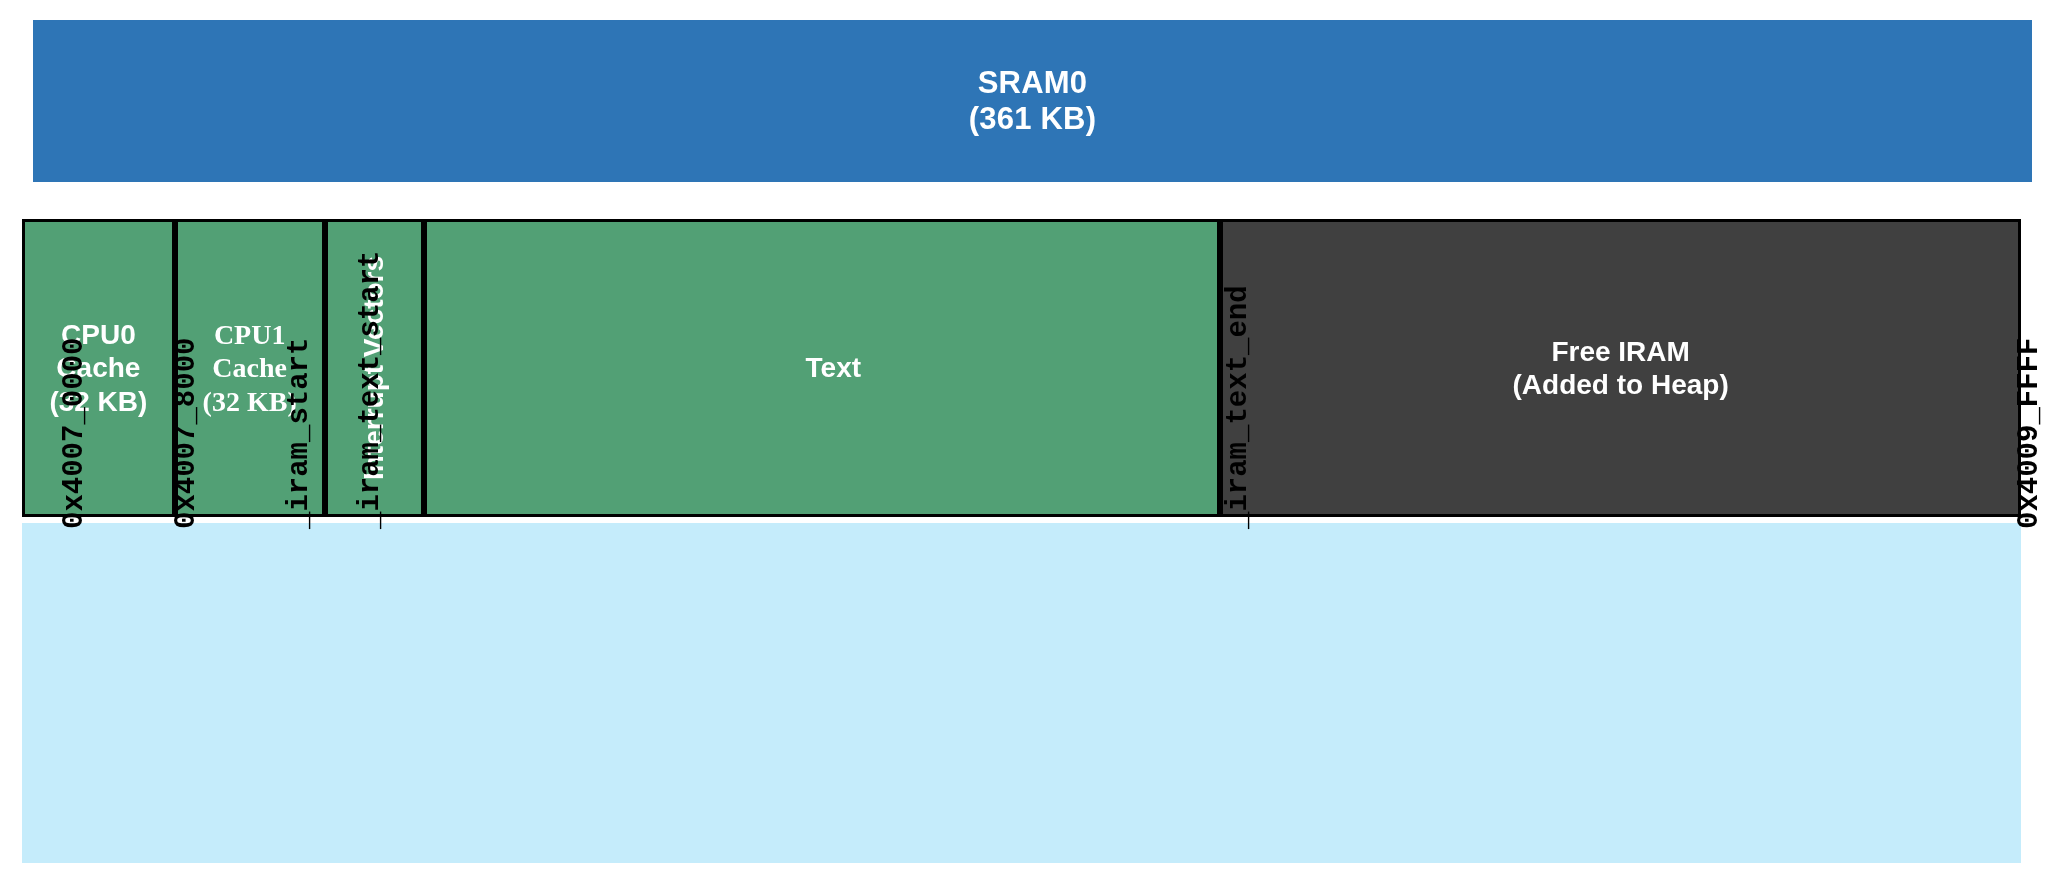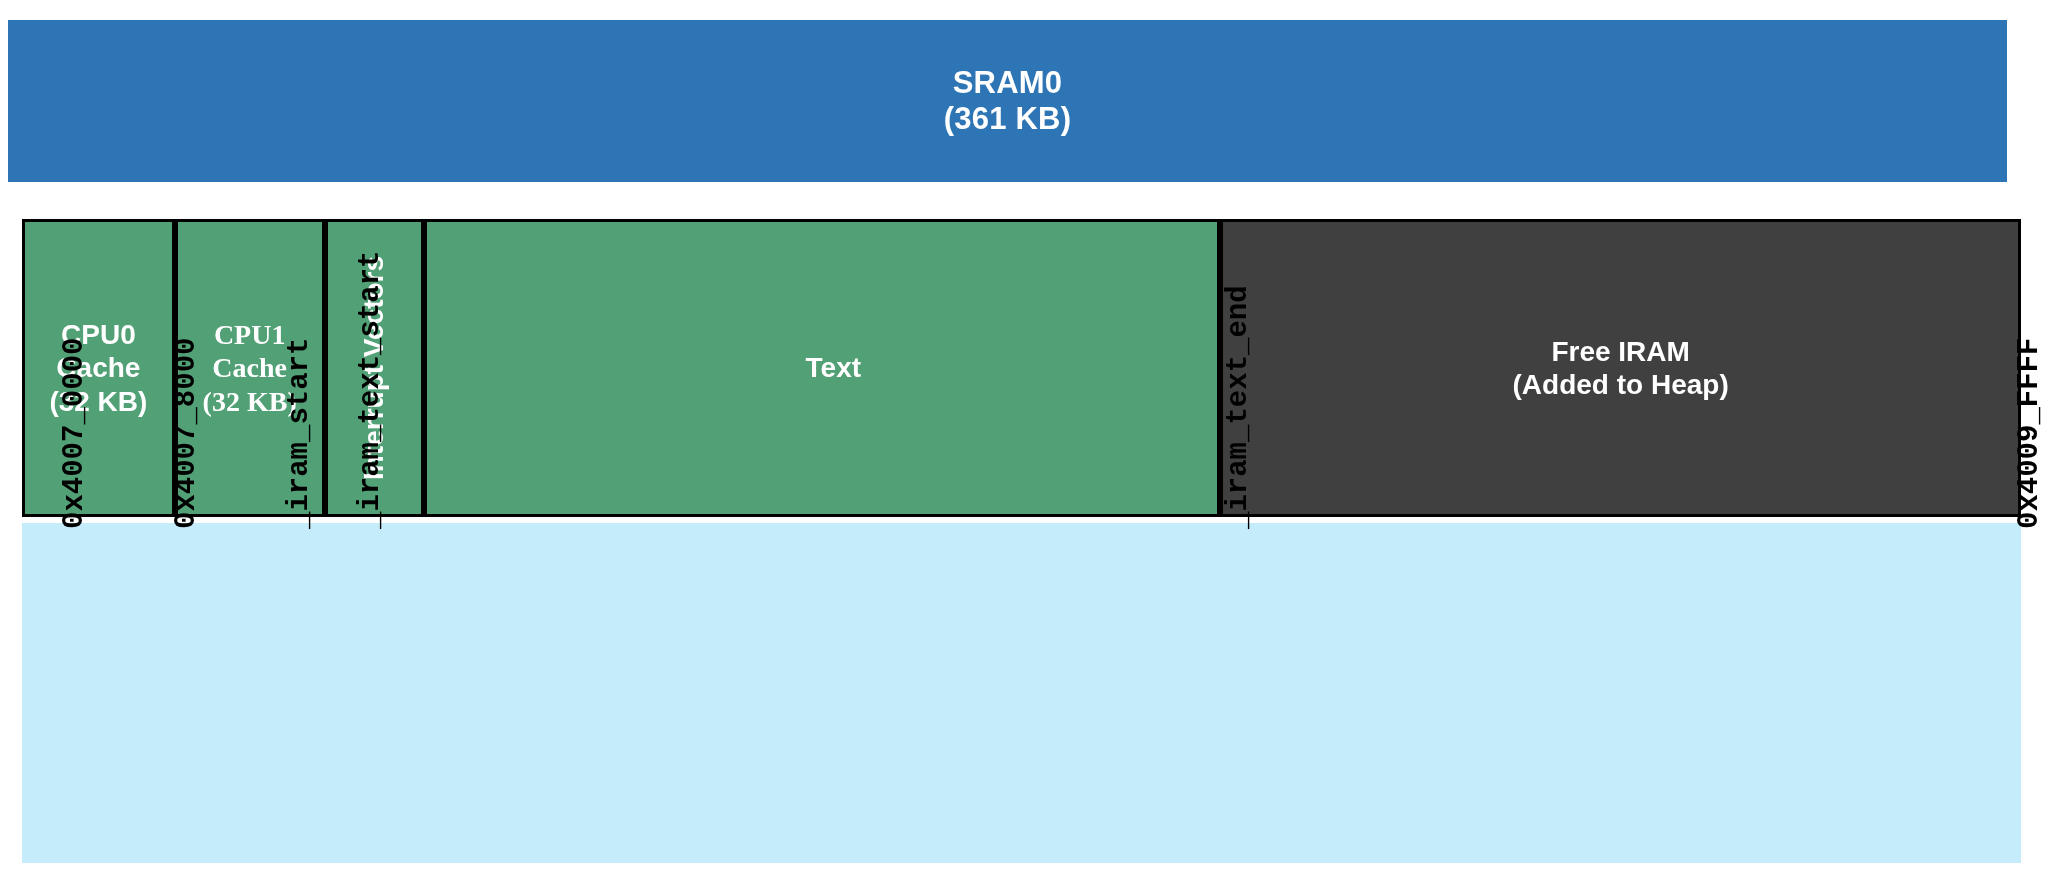--- a/index.html
+++ b/index.html
@@ -19,21 +19,21 @@
   #canvas {
     position: relative;
     width: 2050px;
     height: 886px;
     background: #ffffff;
   }
 
   
   .sram-bar {
     position: absolute;
-    left: 8px;
+    left: 33px;
     top: 20px;
     width: 1999px;
     height: 162px;
     background: #2e75b6;
     display: flex;
     flex-direction: column;
     align-items: center;
     justify-content: center;
     box-sizing: border-box;
   }

